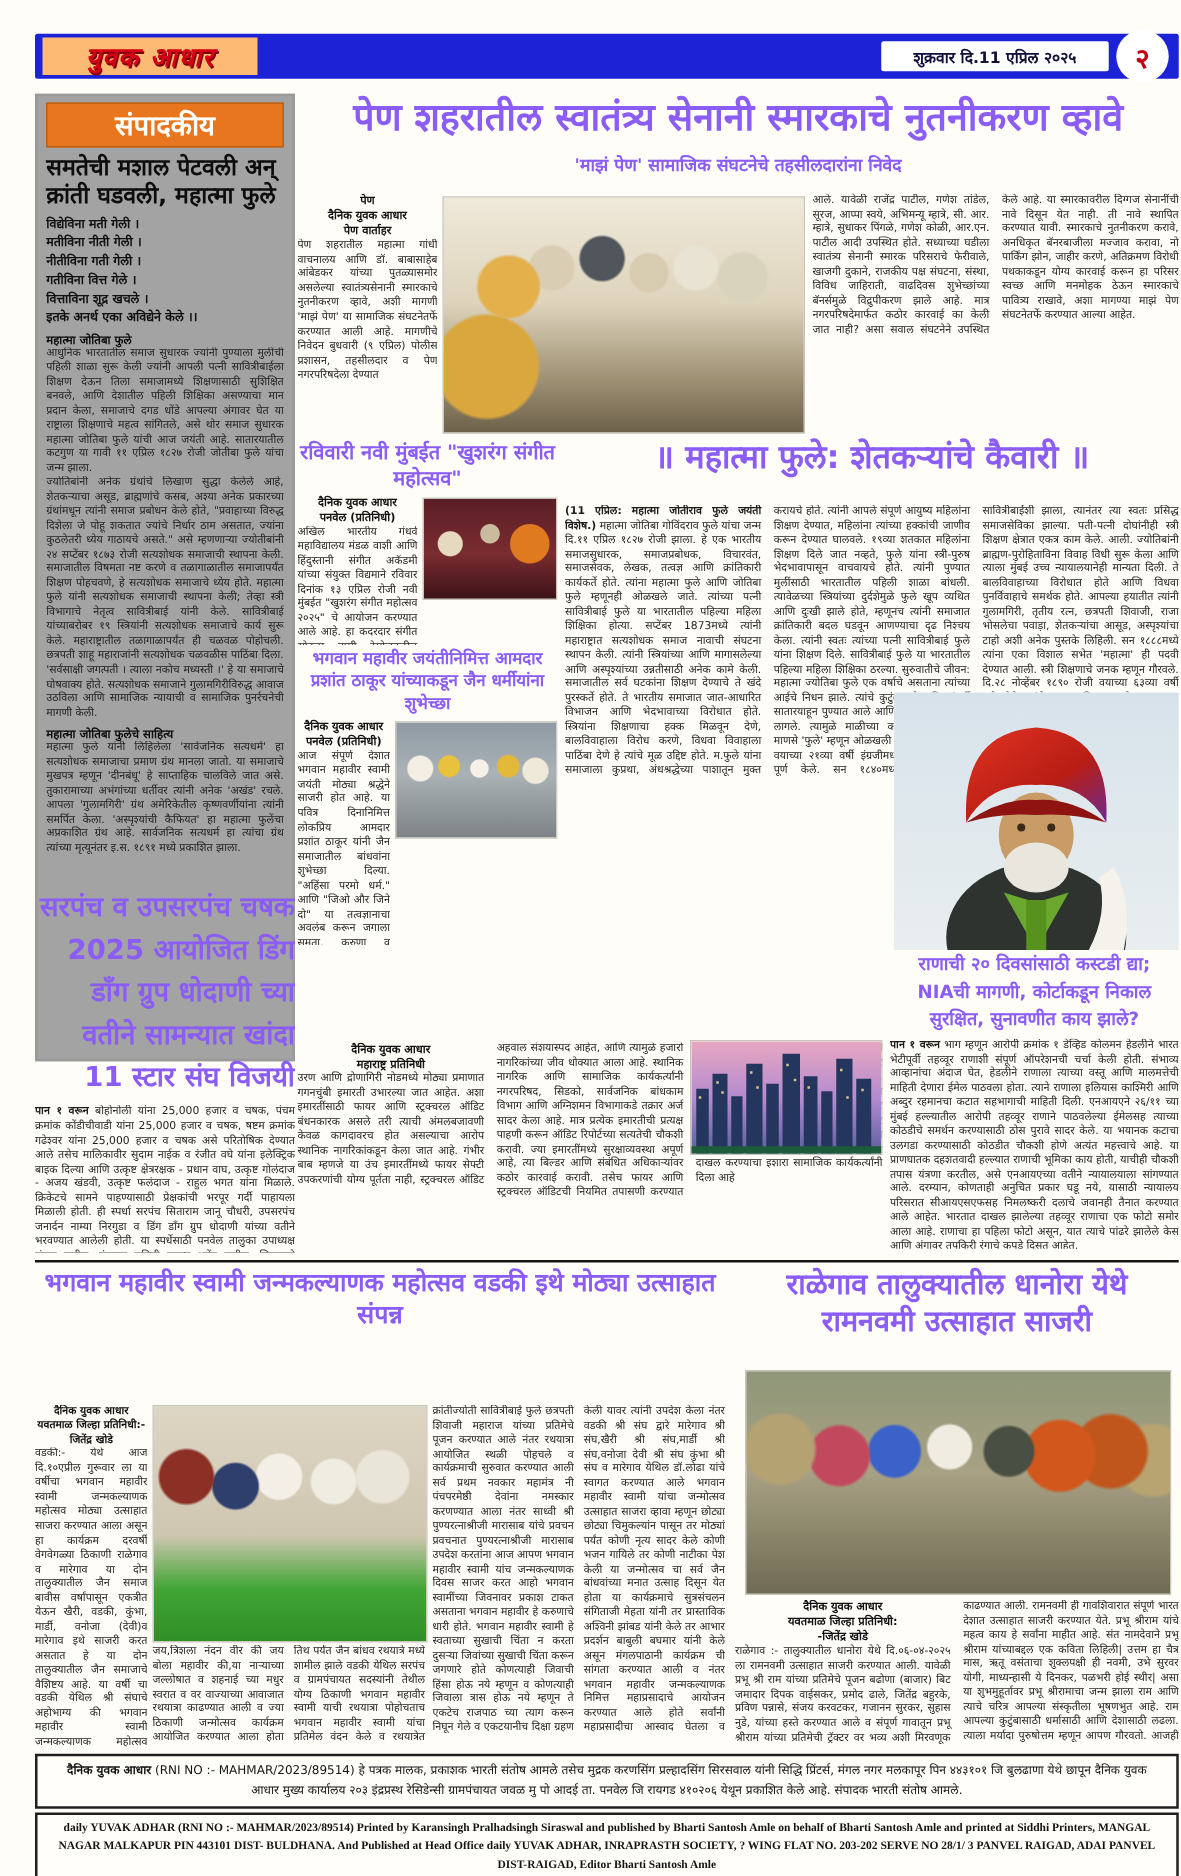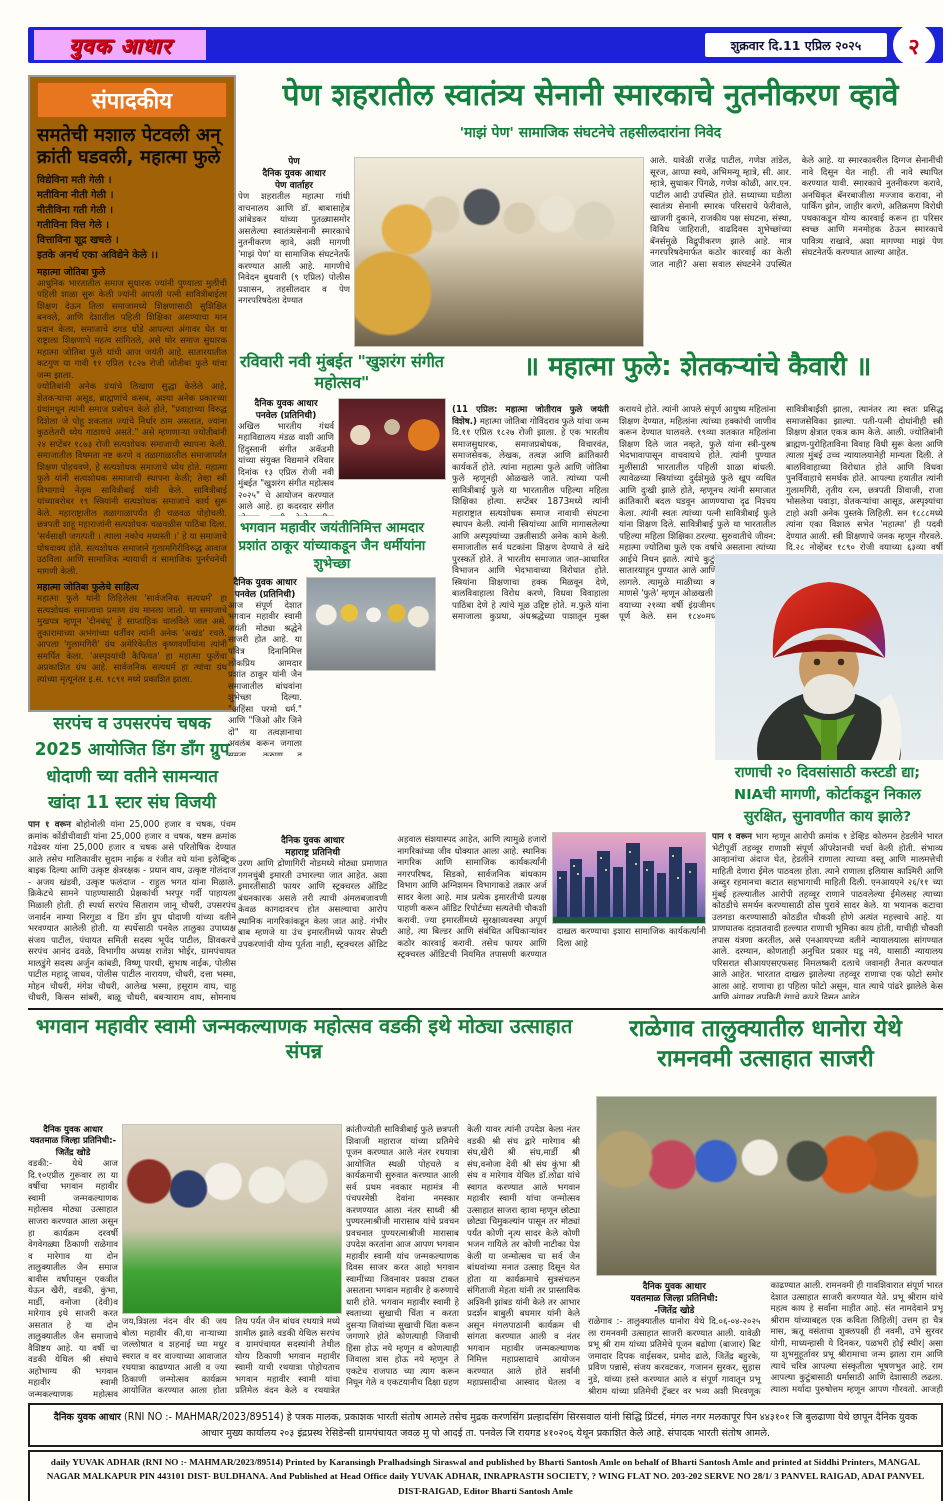--- a/index.html
+++ b/index.html
@@ -2,44 +2,44 @@
 <html lang="mr"><head>
 <meta charset="utf-8">
 <style>
   html,body{margin:0;padding:0;background:#e9e7e2;}
   .page{
     position:relative;width:945px;height:1501px;margin:0 auto;
     background:#fffdf8;overflow:hidden;
     font-family:"DejaVu Sans","Liberation Sans",sans-serif;
   }
   .abs{position:absolute;}
-  .hl{font-weight:bold;color:#15803d;text-align:center;}
+  .hl{font-weight:bold;color:#8b5cf6;text-align:center;}
   .body-txt{font-size:8.6px;line-height:1.34;text-align:justify;color:#1d1d1d;overflow:hidden;}
   .byline{font-weight:bold;font-size:9px;line-height:1.35;color:#111;text-align:center;}
   .lead-bold{font-weight:bold;}
   .photo{overflow:hidden;border:1px solid #c8c4ba;}
   .cols2{column-count:2;column-gap:10px;}
   .cols3{column-count:3;column-gap:10px;}
 
   
   .masthead{left:28px;top:27px;width:915px;height:36px;background:#1c23d6;border-radius:2px;}
-  .logo-box{left:6px;top:3px;width:172px;height:30px;background:#f0abfc;display:flex;align-items:center;justify-content:center;}
+  .logo-box{left:6px;top:3px;width:172px;height:30px;background:#fdba74;display:flex;align-items:center;justify-content:center;}
   .logo-text{color:#d40014;font-weight:bold;font-style:italic;font-size:21px;letter-spacing:1px;text-shadow:1px 1px 0 #7a000c;}
   .date-box{right:56px;top:6px;width:182px;height:24px;background:#fff;border-radius:2px;display:flex;align-items:center;justify-content:center;font-weight:bold;font-size:12.5px;color:#10103a;}
   .page-circle{right:8px;top:-3px;width:42px;height:42px;background:#fff;border-radius:50%;display:flex;align-items:center;justify-content:center;color:#c00016;font-weight:bold;font-size:22px;}
 
   
-  .editorial-box{left:28px;top:75px;width:208px;height:637px;border:2px solid #9a9a9a;background:#a16207;padding:5px 7px;box-sizing:border-box;overflow:hidden;}
+  .editorial-box{left:28px;top:75px;width:208px;height:774px;border:2px solid #9a9a9a;background:#a3a3a3;padding:5px 7px;box-sizing:border-box;overflow:hidden;}
   .ed-label{background:#e8761e;border:1px solid #b35a10;color:#fff;text-align:center;font-weight:bold;font-size:22px;padding:1px 0 3px;}
   .ed-headline{font-weight:bold;font-size:18.5px;line-height:1.18;color:#0d0d0d;margin:6px 0 4px;}
   .poem{font-size:10px;font-weight:bold;line-height:1.5;color:#111;}
   .ed-sub{font-size:9.3px;font-weight:bold;margin-top:3px;color:#0d0d0d;}
 
   .sarpanch{left:28px;top:710px;width:208px;height:292px;overflow:hidden;}
-  .sarpanch-hl{font-size:17px;line-height:1.55;}
+  .sarpanch-hl{font-size:22px;line-height:1.55;text-align:right;}
 
   .main-hl{left:238px;top:78px;width:705px;font-size:30px;line-height:1.1;}
   .main-sub{left:238px;top:122px;width:705px;font-size:14px;}
 
   .pen-article{left:238px;top:153px;width:705px;height:197px;}
   .pen-photo{left:116px;top:4px;width:288px;height:188px;
     background:
       radial-gradient(circle at 18% 38%, #e3b04c 0 9%, transparent 10%),
       radial-gradient(circle at 30% 30%, #d9cdb4 0 7%, transparent 8%),
       radial-gradient(circle at 44% 26%, #50565c 0 8%, transparent 9%),
@@ -52,21 +52,21 @@
 
   .khushrang{left:238px;top:352px;width:208px;height:164px;overflow:hidden;}
   .khushrang-hl{font-size:16px;line-height:1.3;}
   .khushrang-photo{float:right;width:106px;height:80px;margin:1px 0 2px 4px;
     background:
       radial-gradient(circle at 20% 45%, #e7d8c0 0 10%, transparent 11%),
       radial-gradient(circle at 50% 35%, #caba9e 0 10%, transparent 11%),
       radial-gradient(circle at 80% 45%, #e07a1e 0 16%, transparent 17%),
       linear-gradient(180deg,#5a1e26 0%,#7a2c30 55%,#3c1318 100%);}
 
-  .thakur{left:228px;top:518px;width:208px;height:238px;overflow:hidden;}
+  .thakur{left:238px;top:518px;width:208px;height:238px;overflow:hidden;}
   .thakur-hl{font-size:13.5px;line-height:1.35;}
   .thakur-photo{float:right;width:128px;height:92px;margin:1px 0 2px 4px;
     background:
       radial-gradient(circle at 15% 40%, #f3efe4 0 8%, transparent 9%),
       radial-gradient(circle at 33% 38%, #e8c23c 0 8%, transparent 9%),
       radial-gradient(circle at 52% 40%, #f5f1e8 0 8%, transparent 9%),
       radial-gradient(circle at 70% 38%, #e3b93a 0 8%, transparent 9%),
       radial-gradient(circle at 87% 42%, #efe9da 0 8%, transparent 9%),
       linear-gradient(180deg,#8e9aa4 0%,#aab2b6 45%,#7d8387 100%);}
 

